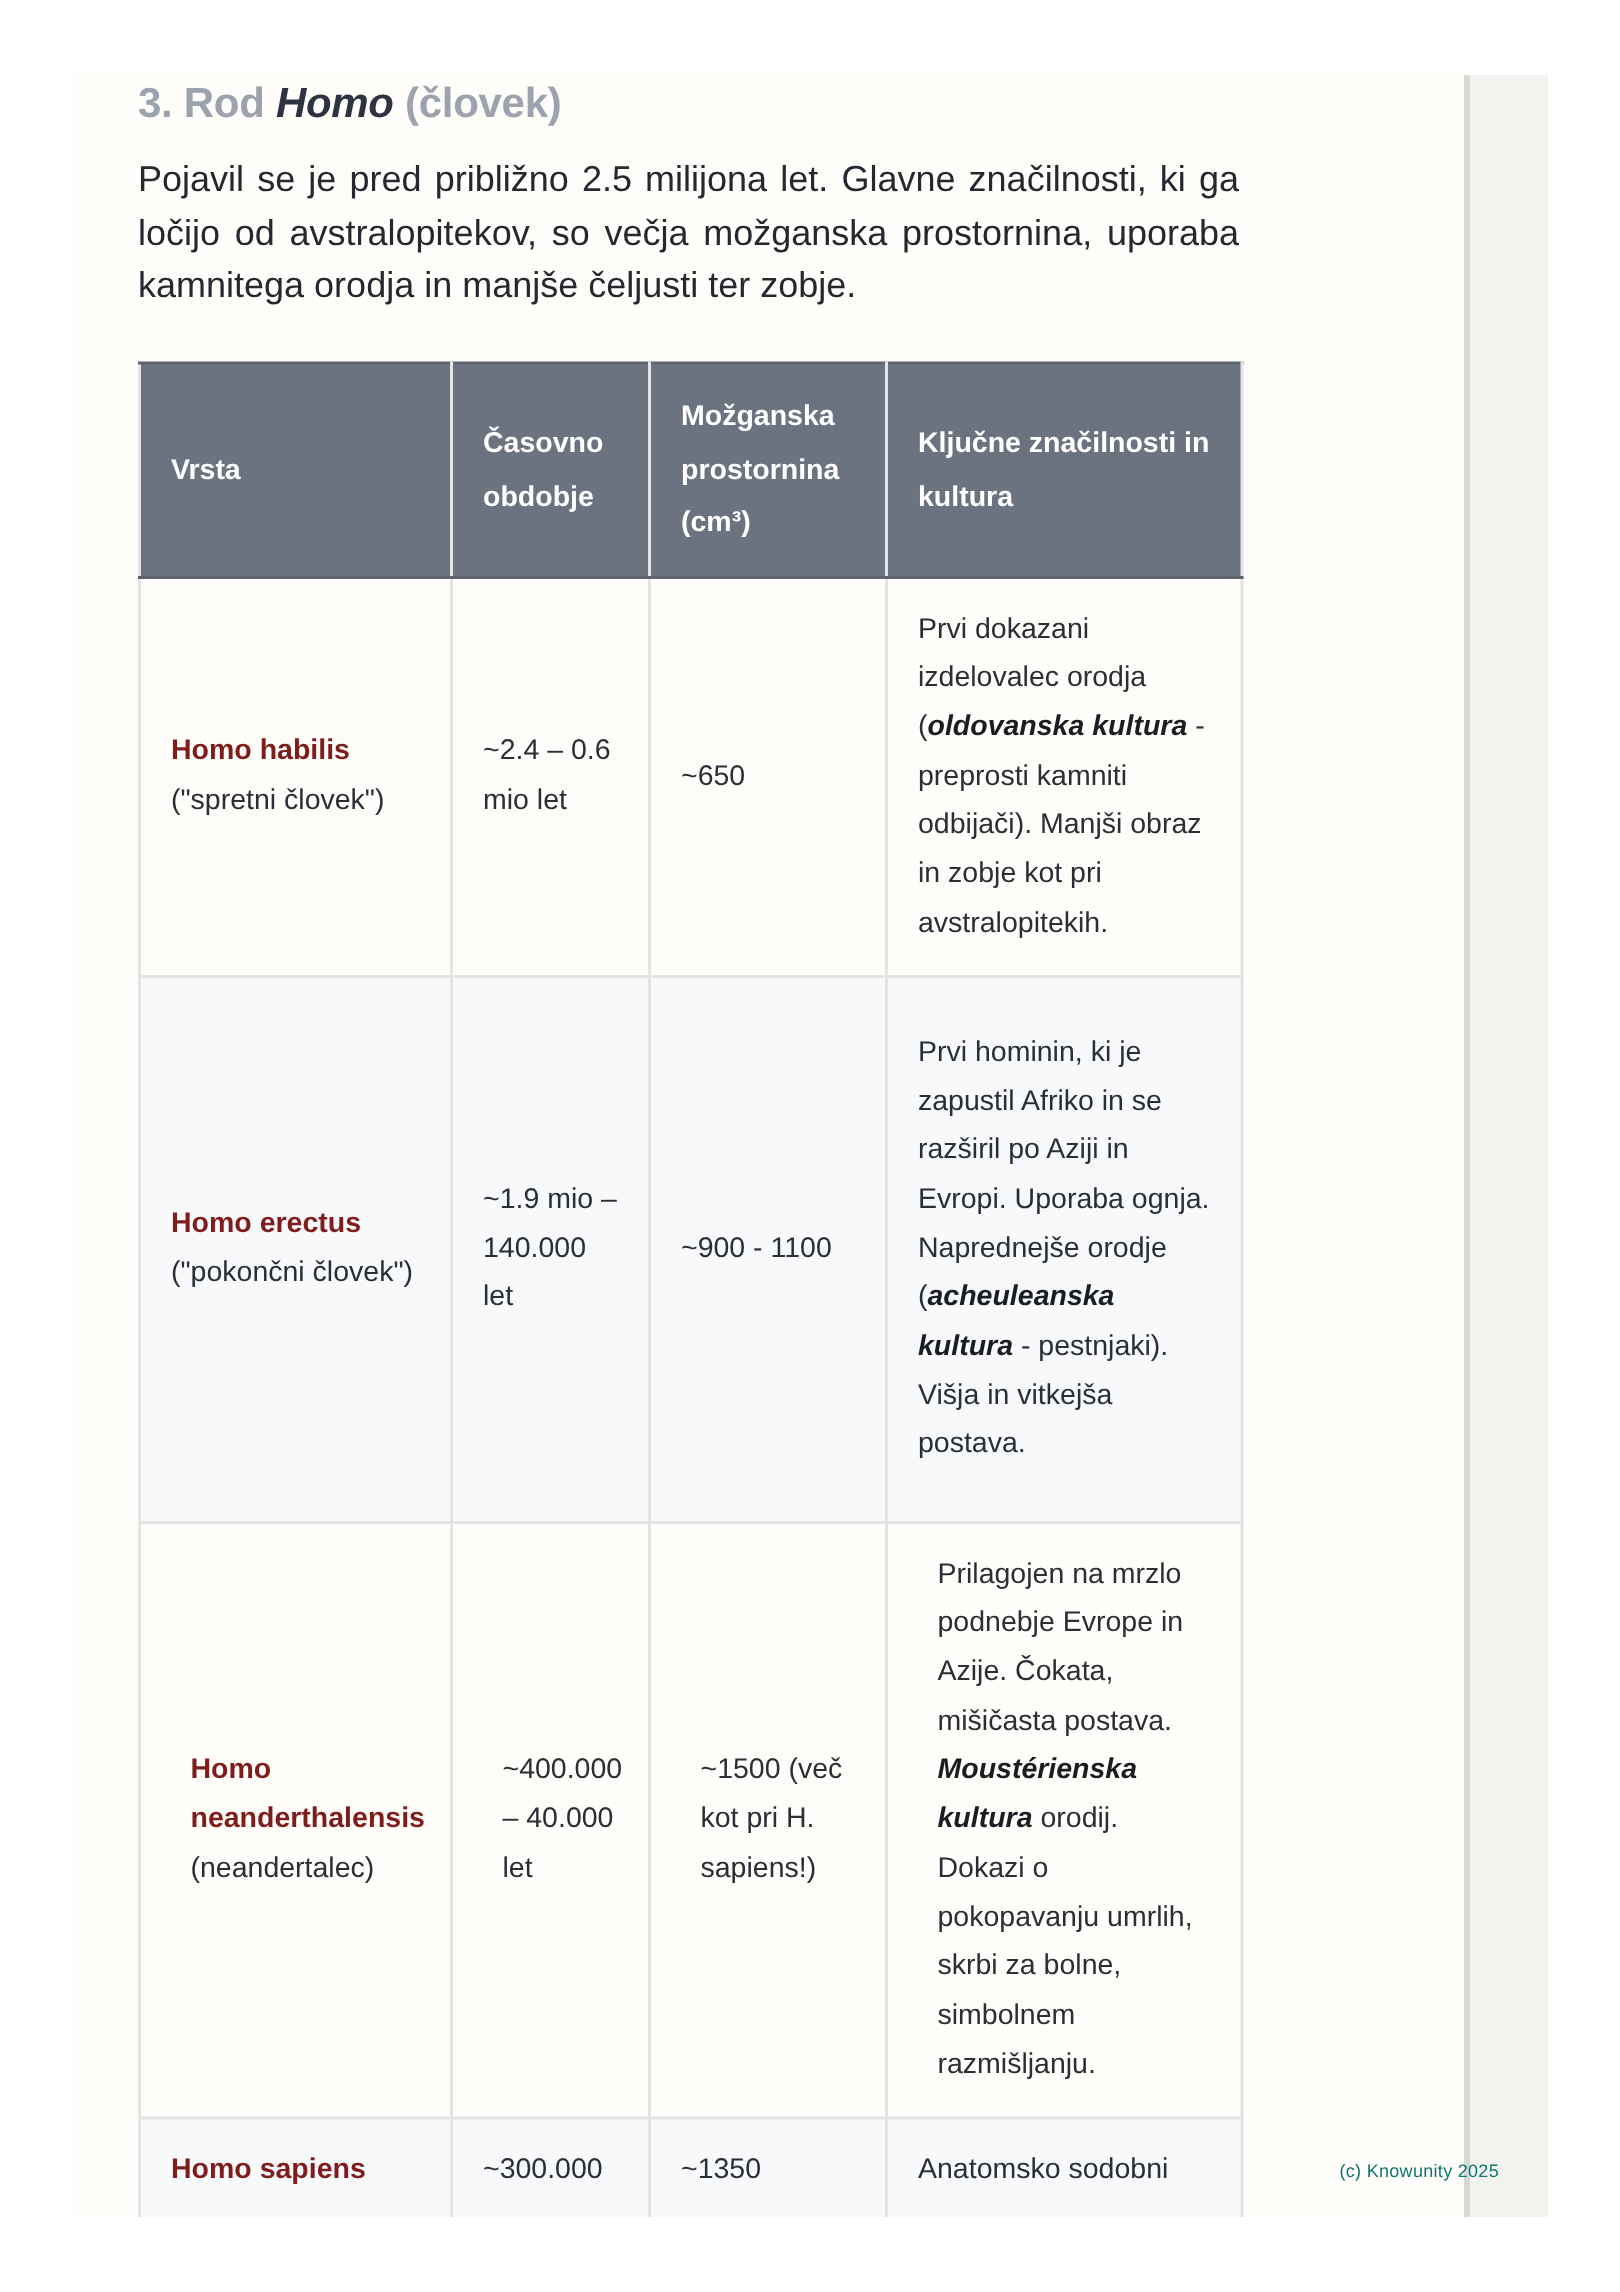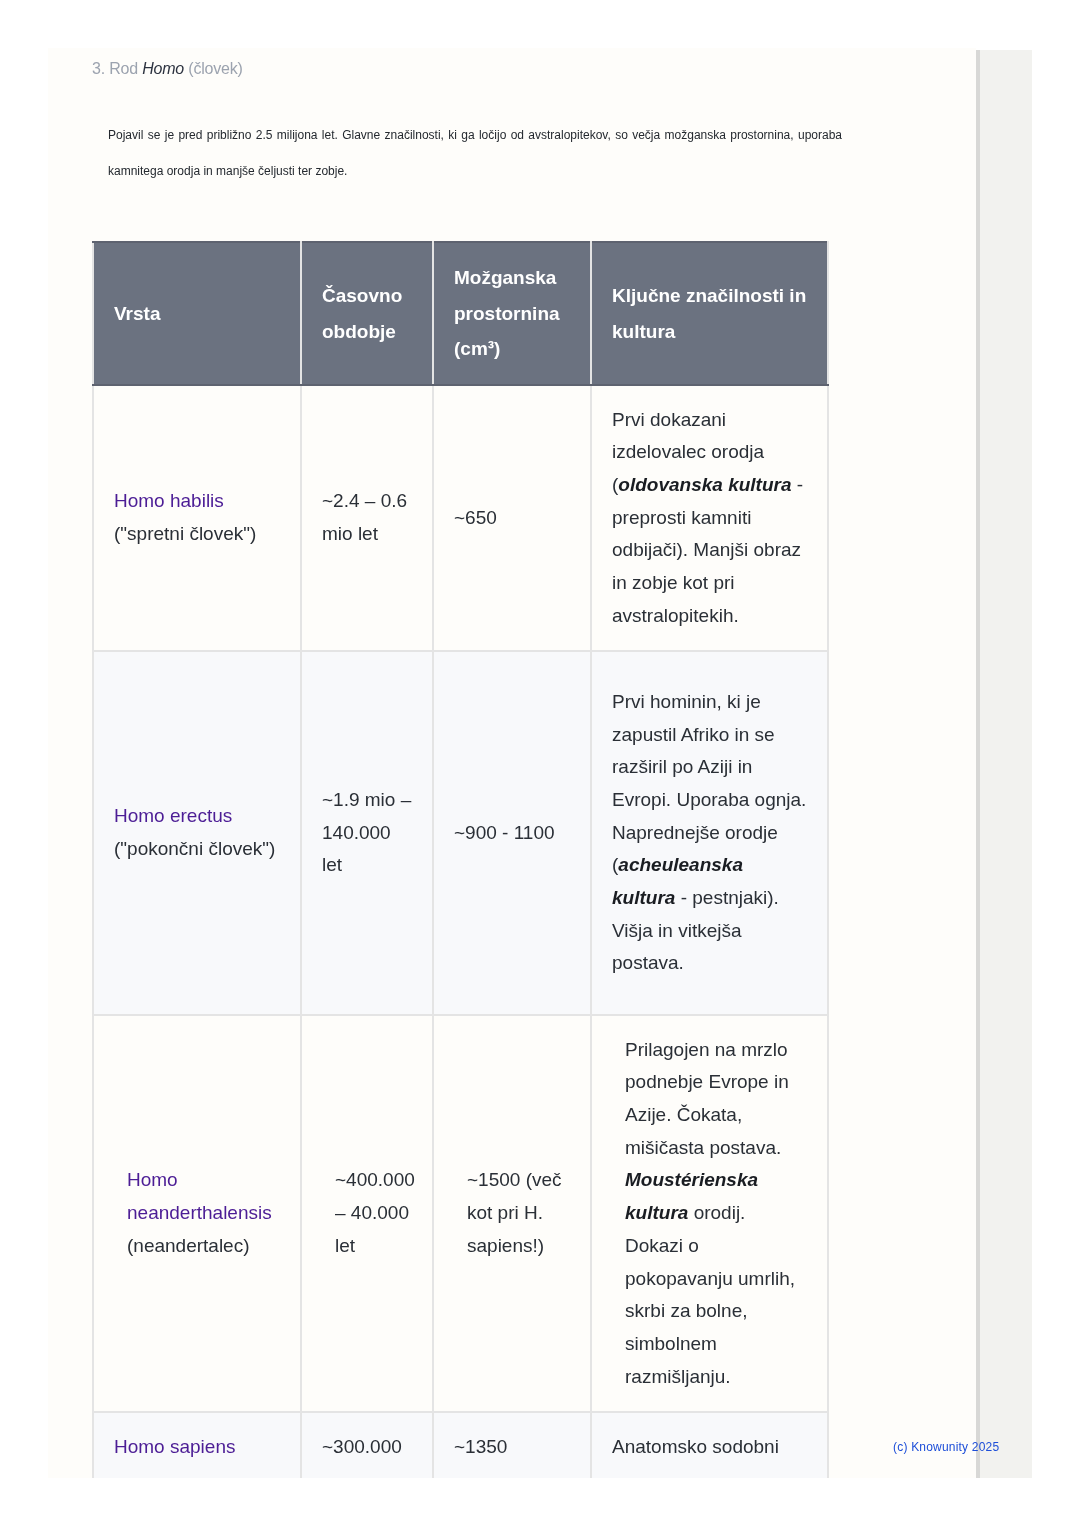--- a/index.html
+++ b/index.html
@@ -10,50 +10,50 @@
   .page {
     position:absolute; left:48px; top:48px; width:928px; height:1430px;
     background:#fefdfa; overflow:hidden;
   }
   .side-strip {
     position:absolute; left:976px; top:50px; width:56px; height:1428px;
     background:#f2f2ef; border-left:4px solid #d8d8d6; box-sizing:border-box;
   }
   .heading {
     position:absolute; left:44px; top:4px; margin:0;
-    font-size:16px; font-weight:normal; color:#9ca3af; letter-spacing:-0.2px;
+    font-size:28px; font-weight:bold; color:#9ca3af; letter-spacing:-0.2px;
     line-height:34px;
   }
   .heading .em { font-style:italic; color:#2d3340; }
   .intro {
-    position:absolute; left:44px; top:54px; width:734px; margin:16px;
-    font-size:12px; line-height:35.5px; color:#24292f; text-align:justify;
+    position:absolute; left:44px; top:54px; width:734px; margin:0;
+    font-size:24px; line-height:35.5px; color:#24292f; text-align:justify;
   }
   table.species {
     position:absolute; left:44px; top:193px; width:735px;
     border-collapse:collapse; table-layout:fixed; font-size:19px; line-height:32.7px;
   }
   table.species th, table.species td {
     border:2px solid #e4e4e4; padding:0 20px; vertical-align:middle; text-align:left;
   }
   table.species th {
     background:#6b7280; color:#ffffff; font-weight:bold; height:141px;
     border-color:#5e6370; border-left-color:#e4e4e4; border-right-color:#e4e4e4;
     line-height:35.5px;
   }
   table.species td { color:#2a2f36; }
   tr.alt td { background:#f8f9fb; }
   tr.r1 td { height:264px; }
   tr.r2 td { height:362px; }
   tr.r3 td { height:395px;padding-left:33px; }
   tr.r4 td { height:72px; vertical-align:top; padding-top:18px; }
-  .name { font-weight:normal; color:#4c1d95; }
+  .name { font-weight:bold; color:#7f1d1d; }
   b { color:#1a1d22;font-style:italic; }
   .footer {
-    position:absolute; left:893px; top:1440px; font-size:12px; color:#1d4ed8;
+    position:absolute; left:893px; top:1440px; font-size:12px; color:#0f766e;
     letter-spacing:0.2px; z-index:5;
   }
   col.c1 { width:208px; } col.c2 { width:132px; } col.c3 { width:158px; } col.c4 { width:237px; }
 </style>
 </head>
 <body>
 
 <div class="page">
   <h2 class="heading"><span>3. Rod </span><span class="em">Homo</span><span> (človek)</span></h2>
 

